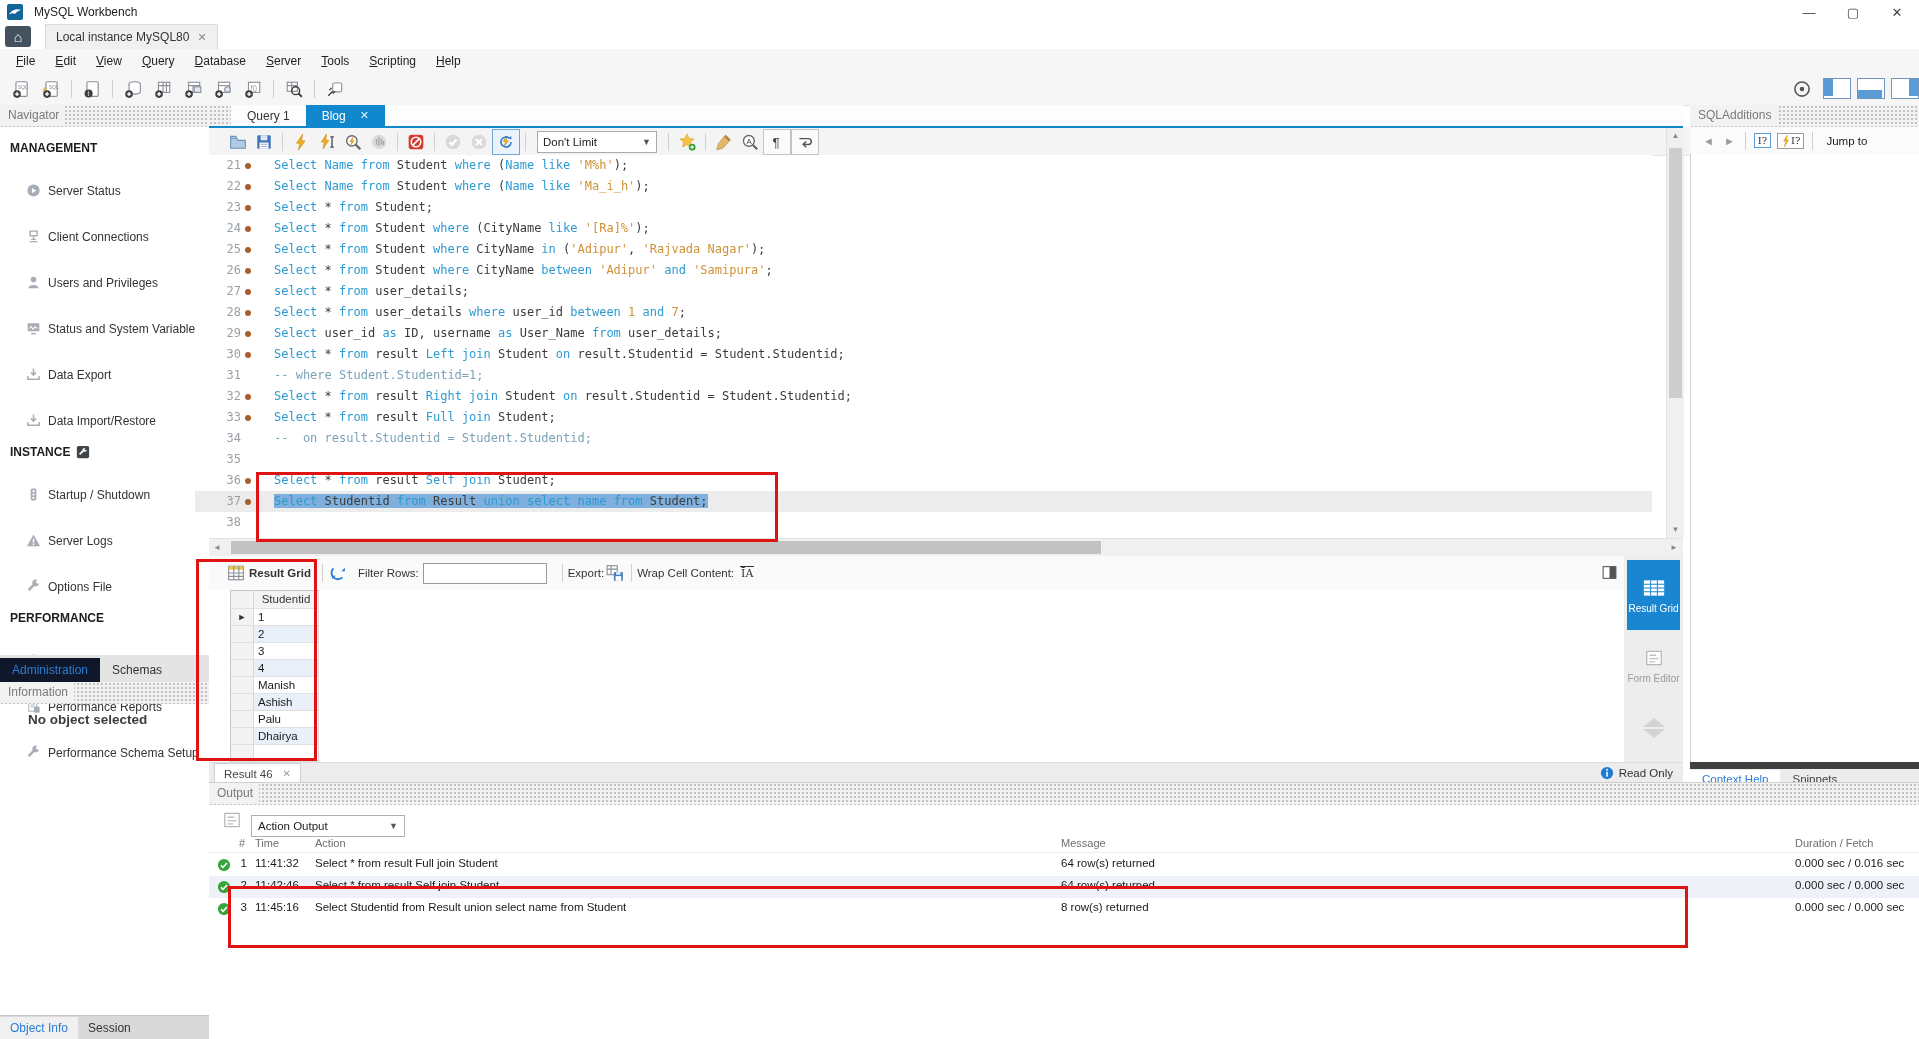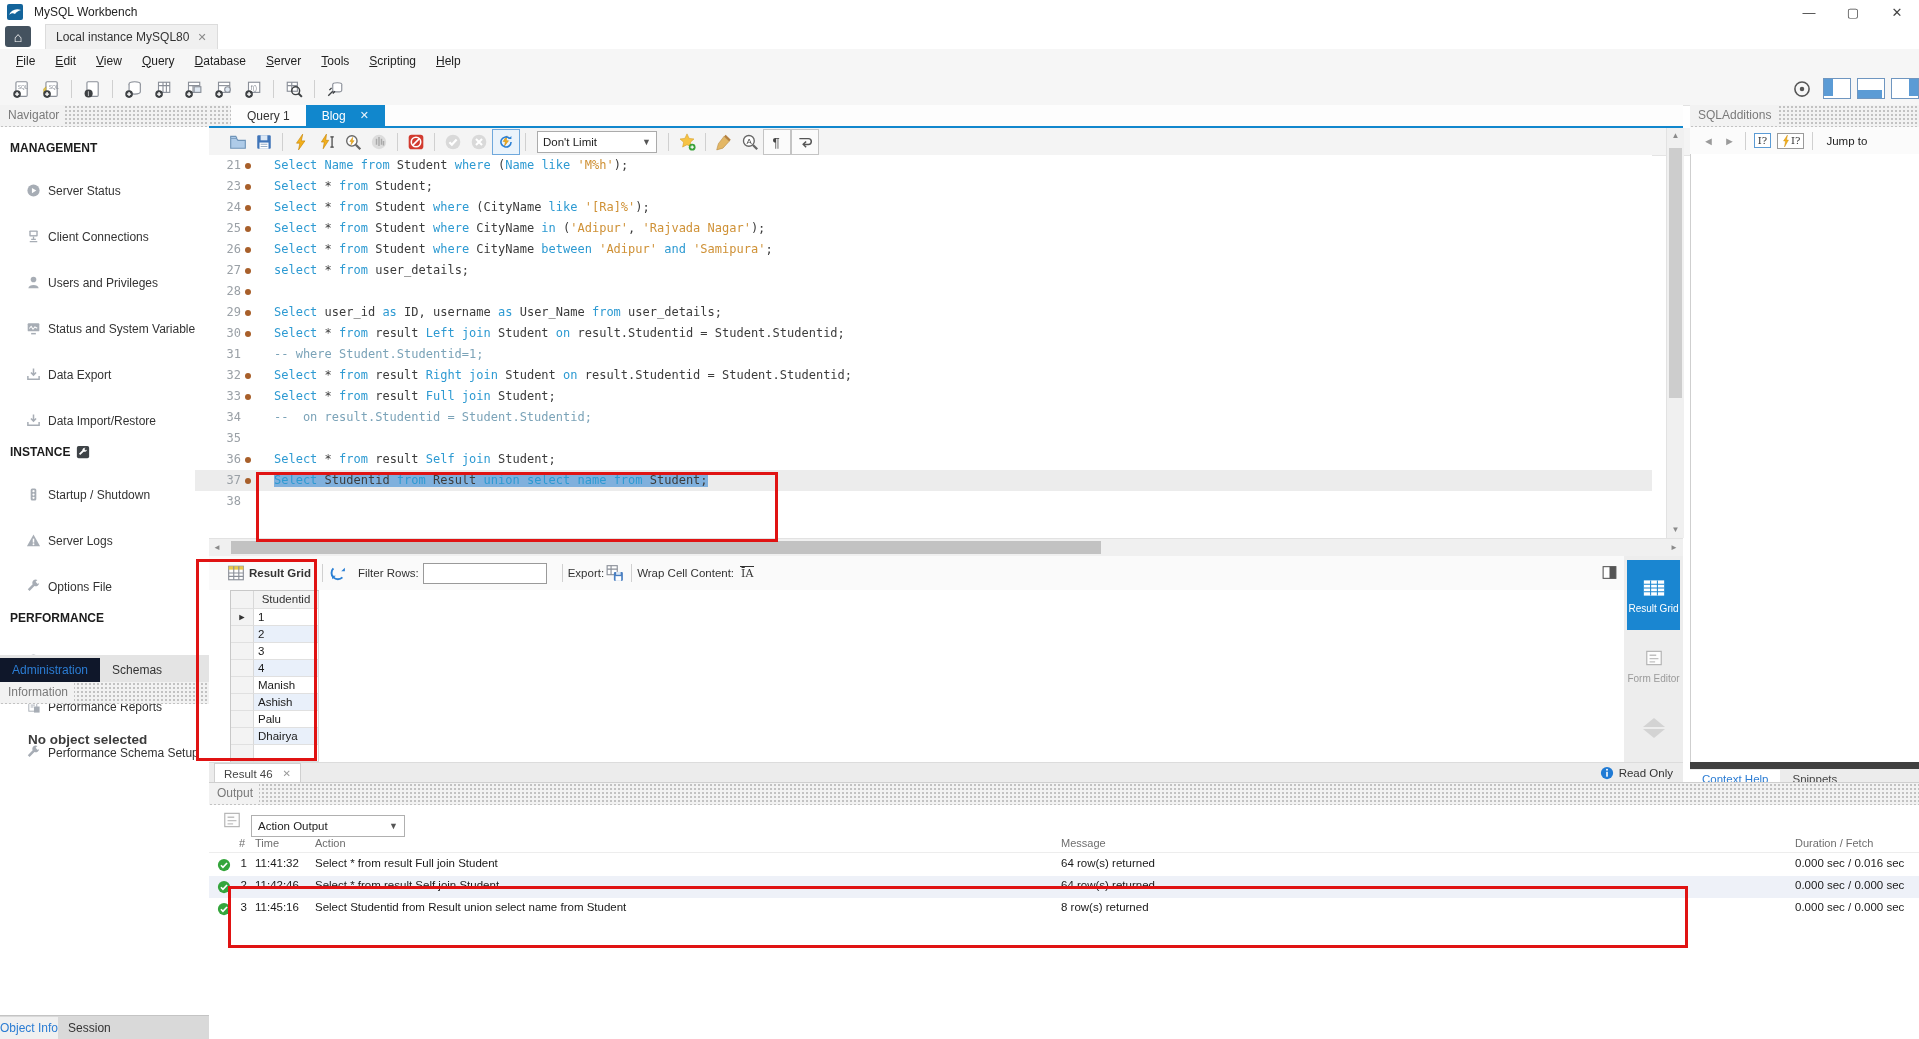--- a/index.html
+++ b/index.html
@@ -33,23 +33,23 @@
   #sidebar{left:0;top:105px;width:209px;height:910px;background:#fff;border-right:1px solid #cfcfcf;}
   #nav-header{left:0;top:105px;width:209px;height:22px;}
   .section-title{font-weight:bold;color:#1c1c1c;font-size:12px;margin:14px 0 4px 10px;display:flex;align-items:center;gap:6px;}
   .nav-item{display:flex;align-items:center;gap:7px;padding:3px 0 3px 26px;color:#333;margin-top:25px;}
   .nav-item .ic{width:15px;height:15px;}
   #sidebar-tabs{left:0;top:655px;width:209px;height:27px;background:#e4e4e4;display:flex;align-items:flex-end;}
   .side-tab{padding:5px 12px;font-size:12px;}
   .side-tab.active{background:#0f172a;color:#2b7cd3;}
   .side-tab.inactive{color:#333;}
   #info-header{left:0;top:682px;width:209px;height:22px;}
-  #no-object{left:28px;top:732px;font-weight:bold;font-size:13.5px;color:#3c3c3c;}
+  #no-object{left:28px;top:712px;font-weight:bold;font-size:13.5px;color:#3c3c3c;}
   #sidebar-bottom{left:0;top:1015px;width:209px;height:24px;background:#d9d9d9;display:flex;align-items:center;border-top:1px solid #c4c4c4;}
-  #sidebar-bottom .side-tab.active{background:#f0f0f0;color:#2b7cd3;padding:4px 0;}
+  #sidebar-bottom .side-tab.active{background:#f0f0f0;color:#2b7cd3;padding:4px 10px;}
   #sidebar-bottom .side-tab.inactive{padding:4px 10px;color:#333;}
   
   #editor-tabbar{left:209px;top:105px;width:1474px;height:21px;background:#fdfdfd;display:flex;}
   #tab-handle{width:22px;height:21px;}
   .ed-tab{padding:3px 16px;font-size:12px;color:#333;display:flex;gap:14px;align-items:center;}
   .ed-tab.active{background:#1187cd;color:#fff;}
   .ed-tab.active .x{color:#eaf4fb;font-size:11px;}
   #editor-underline{left:209px;top:126px;width:1474px;height:2px;background:#1187cd;}
   
   #editor-toolbar{left:209px;top:128px;width:1474px;height:27px;background:#f4f4f4;display:flex;align-items:center;padding-left:16px;border-bottom:1px solid #e4e4e4;}
@@ -533,26 +533,27 @@
     <span class="ic boxed2">
         <svg width="18" height="18" viewBox="0 0 16 16">
           <path d="M3 5h8a2.6 2.6 0 010 5.2H7" fill="none" stroke="#555" stroke-width="1.3"></path>
           <path d="M9 7.6L6.4 10.1 9 12.6" fill="none" stroke="#555" stroke-width="1.3"></path>
         </svg>
       </span>
   </div>
 
   <div id="code" class="abs">
       <div class="line"><span class="ln">21</span><span class="dotc on"></span><span class="ct"><span class="kw">Select</span> <span class="kw">Name</span> <span class="kw">from</span> Student <span class="kw">where</span> (<span class="kw">Name</span> <span class="kw">like</span> <span class="str">'M%h'</span>);</span></div>
+      <div class="line"><span class="ln">22</span><span class="dotc on"></span><span class="ct"><span class="kw">Select</span> <span class="kw">Name</span> <span class="kw">from</span> Student <span class="kw">where</span> (<span class="kw">Name</span> <span class="kw">like</span> <span class="str">'Ma_i_h'</span>);</span></div>
       <div class="line"><span class="ln">23</span><span class="dotc on"></span><span class="ct"><span class="kw">Select</span> * <span class="kw">from</span> Student;</span></div>
       <div class="line"><span class="ln">24</span><span class="dotc on"></span><span class="ct"><span class="kw">Select</span> * <span class="kw">from</span> Student <span class="kw">where</span> (CityName <span class="kw">like</span> <span class="str">'[Ra]%'</span>);</span></div>
       <div class="line"><span class="ln">25</span><span class="dotc on"></span><span class="ct"><span class="kw">Select</span> * <span class="kw">from</span> Student <span class="kw">where</span> CityName <span class="kw">in</span> (<span class="str">'Adipur'</span>, <span class="str">'Rajvada Nagar'</span>);</span></div>
       <div class="line"><span class="ln">26</span><span class="dotc on"></span><span class="ct"><span class="kw">Select</span> * <span class="kw">from</span> Student <span class="kw">where</span> CityName <span class="kw">between</span> <span class="str">'Adipur'</span> <span class="kw">and</span> <span class="str">'Samipura'</span>;</span></div>
       <div class="line"><span class="ln">27</span><span class="dotc on"></span><span class="ct"><span class="kw">select</span> * <span class="kw">from</span> user_details;</span></div>
-      <div class="line"><span class="ln">28</span><span class="dotc on"></span></div>
+      <div class="line"><span class="ln">28</span><span class="dotc on"></span><span class="ct"><span class="kw">Select</span> * <span class="kw">from</span> user_details <span class="kw">where</span> user_id <span class="kw">between</span> <span class="num">1</span> <span class="kw">and</span> <span class="num">7</span>;</span></div>
       <div class="line"><span class="ln">29</span><span class="dotc on"></span><span class="ct"><span class="kw">Select</span> user_id <span class="kw">as</span> ID, username <span class="kw">as</span> User_Name <span class="kw">from</span> user_details;</span></div>
       <div class="line"><span class="ln">30</span><span class="dotc on"></span><span class="ct"><span class="kw">Select</span> * <span class="kw">from</span> result <span class="kw">Left</span> <span class="kw">join</span> Student <span class="kw">on</span> result.Studentid = Student.Studentid;</span></div>
       <div class="line"><span class="ln">31</span><span class="dotc"></span><span class="ct"><span class="com">-- where Student.Studentid=1;</span></span></div>
       <div class="line"><span class="ln">32</span><span class="dotc on"></span><span class="ct"><span class="kw">Select</span> * <span class="kw">from</span> result <span class="kw">Right</span> <span class="kw">join</span> Student <span class="kw">on</span> result.Studentid = Student.Studentid;</span></div>
       <div class="line"><span class="ln">33</span><span class="dotc on"></span><span class="ct"><span class="kw">Select</span> * <span class="kw">from</span> result <span class="kw">Full</span> <span class="kw">join</span> Student;</span></div>
       <div class="line"><span class="ln">34</span><span class="dotc"></span><span class="ct"><span class="com">--  on result.Studentid = Student.Studentid;</span></span></div>
       <div class="line"><span class="ln">35</span><span class="dotc"></span><span class="ct"></span></div>
       <div class="line"><span class="ln">36</span><span class="dotc on"></span><span class="ct"><span class="kw">Select</span> * <span class="kw">from</span> result <span class="kw">Self</span> <span class="kw">join</span> Student;</span></div>
       <div class="line row-sel"><span class="ln">37</span><span class="dotc on"></span><span class="ct"><span class="selbg"><span class="kw">Select</span> Studentid <span class="kw">from</span> Result <span class="kw">union</span> <span class="kw">select</span> <span class="kw">name</span> <span class="kw">from</span> Student;</span></span></div>
       <div class="line"><span class="ln">38</span><span class="dotc"></span><span class="ct"></span></div>

